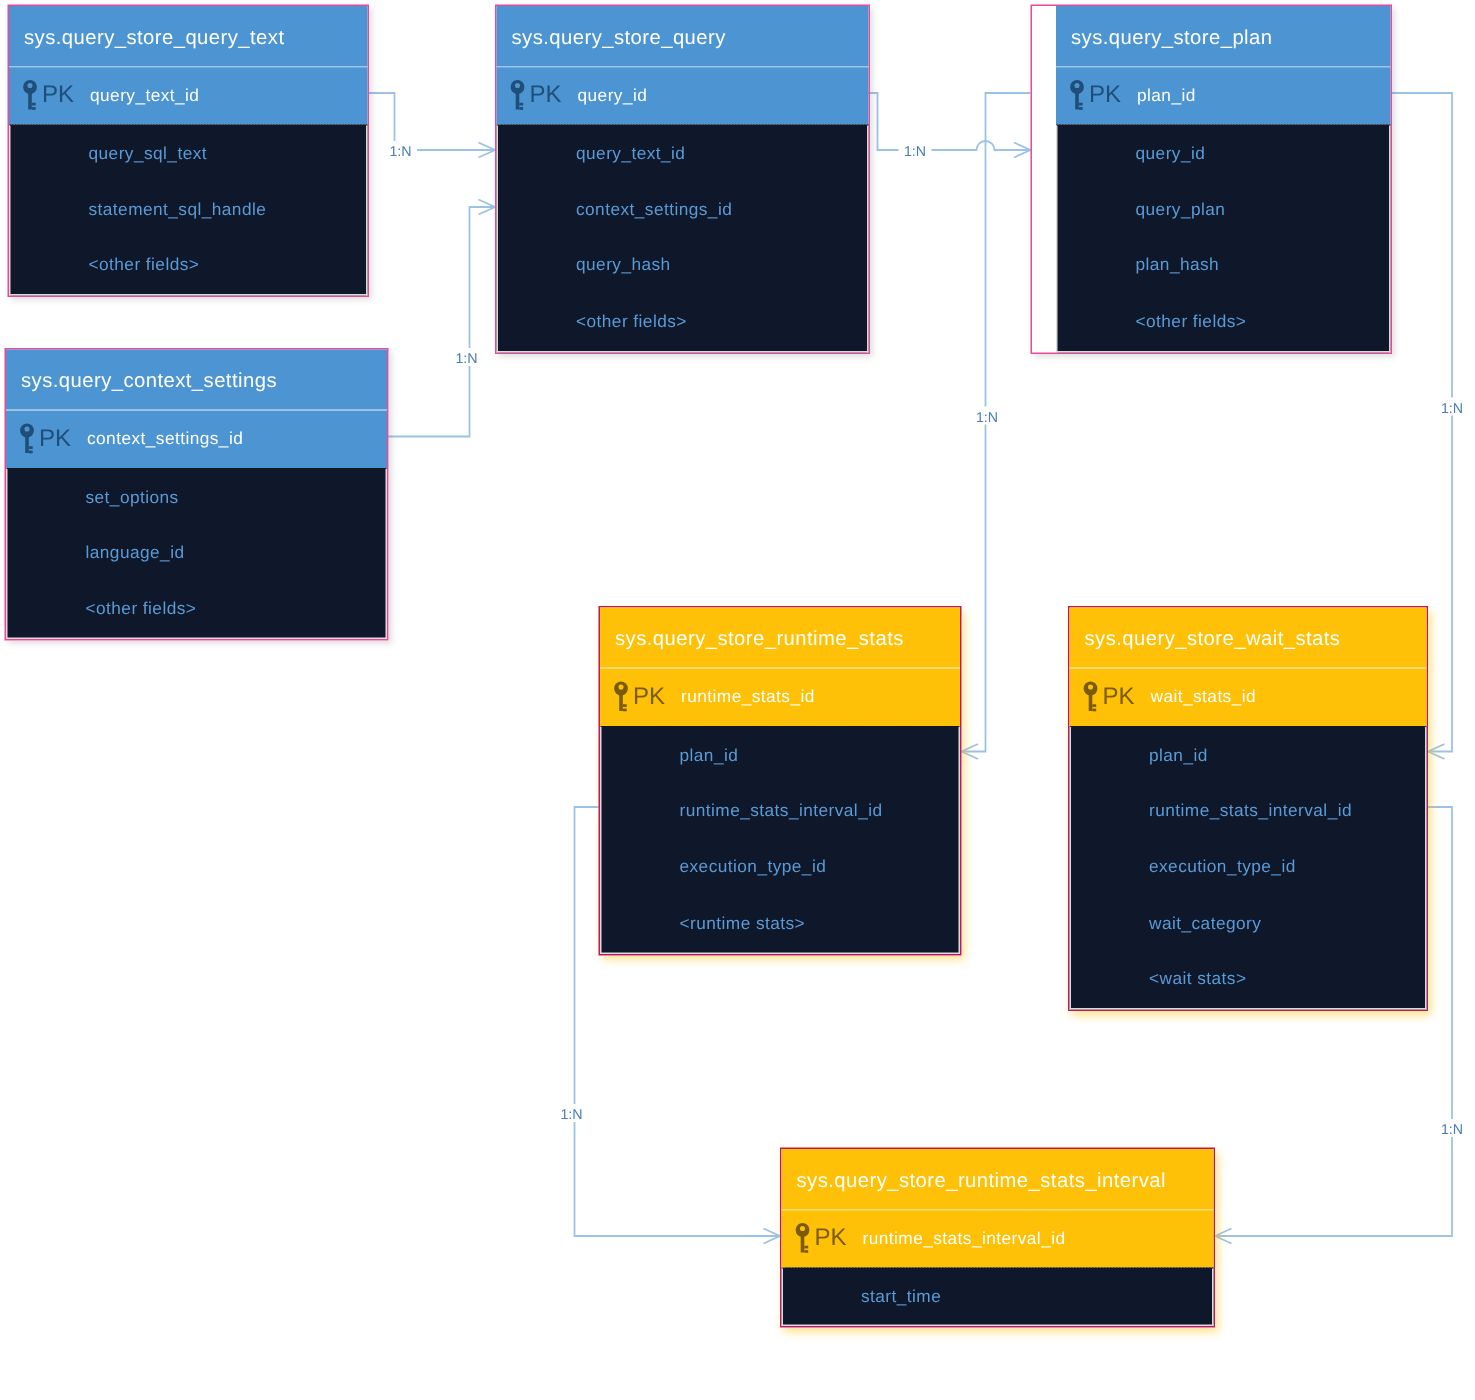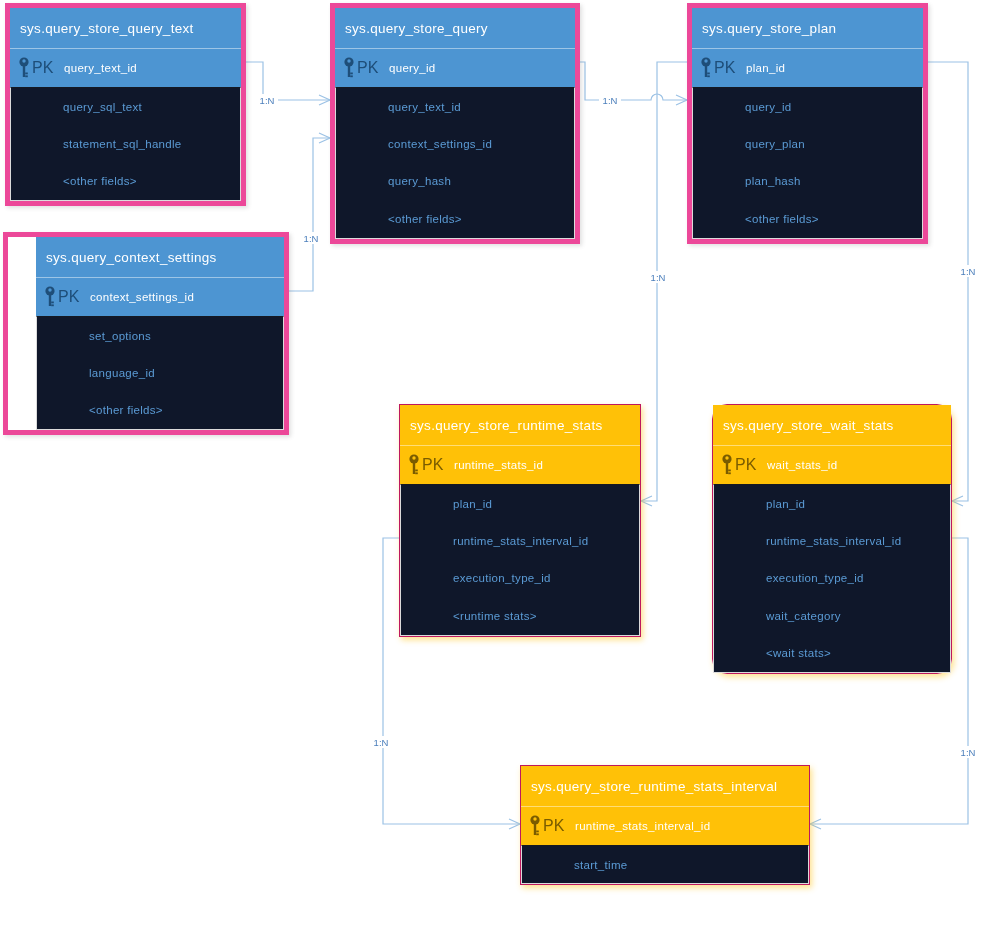--- a/index.html
+++ b/index.html
@@ -26,38 +26,38 @@
   }
   .tbl .field{
     height:37.4px;display:flex;align-items:center;padding-left:52px;
     color:#5B9BD5;font-size:11.5px;letter-spacing:.3px;white-space:nowrap;
   }
   .key-icon{width:12px;height:22px;display:block;flex:0 0 auto;}
   .pk-label{font-size:16px;margin-left:2px;width:20px;flex:0 0 auto;}
   .pk-field{color:#ffffff;font-size:11.5px;letter-spacing:.3px;margin-left:12px;white-space:nowrap;}
 
   .blue .title,.blue .pkrow{background:#4D95D2;}
-  .blue{border:5px solid #ec4899;box-shadow:2px 2px 4px rgba(90,90,90,.18);text-align:right;}
+  .blue{border:1px solid #ec4899;box-shadow:2px 2px 4px rgba(90,90,90,.18);text-align:right;}
   .blue .pk-label{color:#1E4E79;}
   .blue .key-body{fill:#1E4E79;}
   .blue .key-hole{fill:#4D95D2;}
 
   .orange .title,.orange .pkrow{background:#FFC107;}
   .orange{border:1px solid #be185d;box-shadow:2px 3px 6px rgba(255,190,0,.45);}
   .orange .pk-label{color:#7A5C00;}
   .orange .key-body{fill:#7A5C00;}
   .orange .key-hole{fill:#FFC107;}
 
   
   #t0{left:5px;  top:3px;  width:241px;}
   #t1{left:330px;top:3px;  width:250px;}
-  #t2{left:687px;top:3px;  width:241px;}
-  #t3{left:3px;  top:232px;width:286px;padding-left:28px;}
+  #t2{left:687px;top:3px;  width:241px;padding-left:16px;}
+  #t3{left:3px;  top:232px;width:256px;}
   #t4{left:399px;top:404px;width:242px;}
-  #t5{left:712px;top:404px;width:240px;border-radius:15px;}
+  #t5{left:712px;top:404px;width:240px;}
   #t6{left:520px;top:765px;width:290px;}
 </style>
 </head>
 <body>
 
 <div class="canvas">
 
   <svg class="wires" width="983" height="933" viewBox="0 0 983 933">
 
     <path class="wire" d="M246,62 L263,62 L263,100 L330,100"></path>

